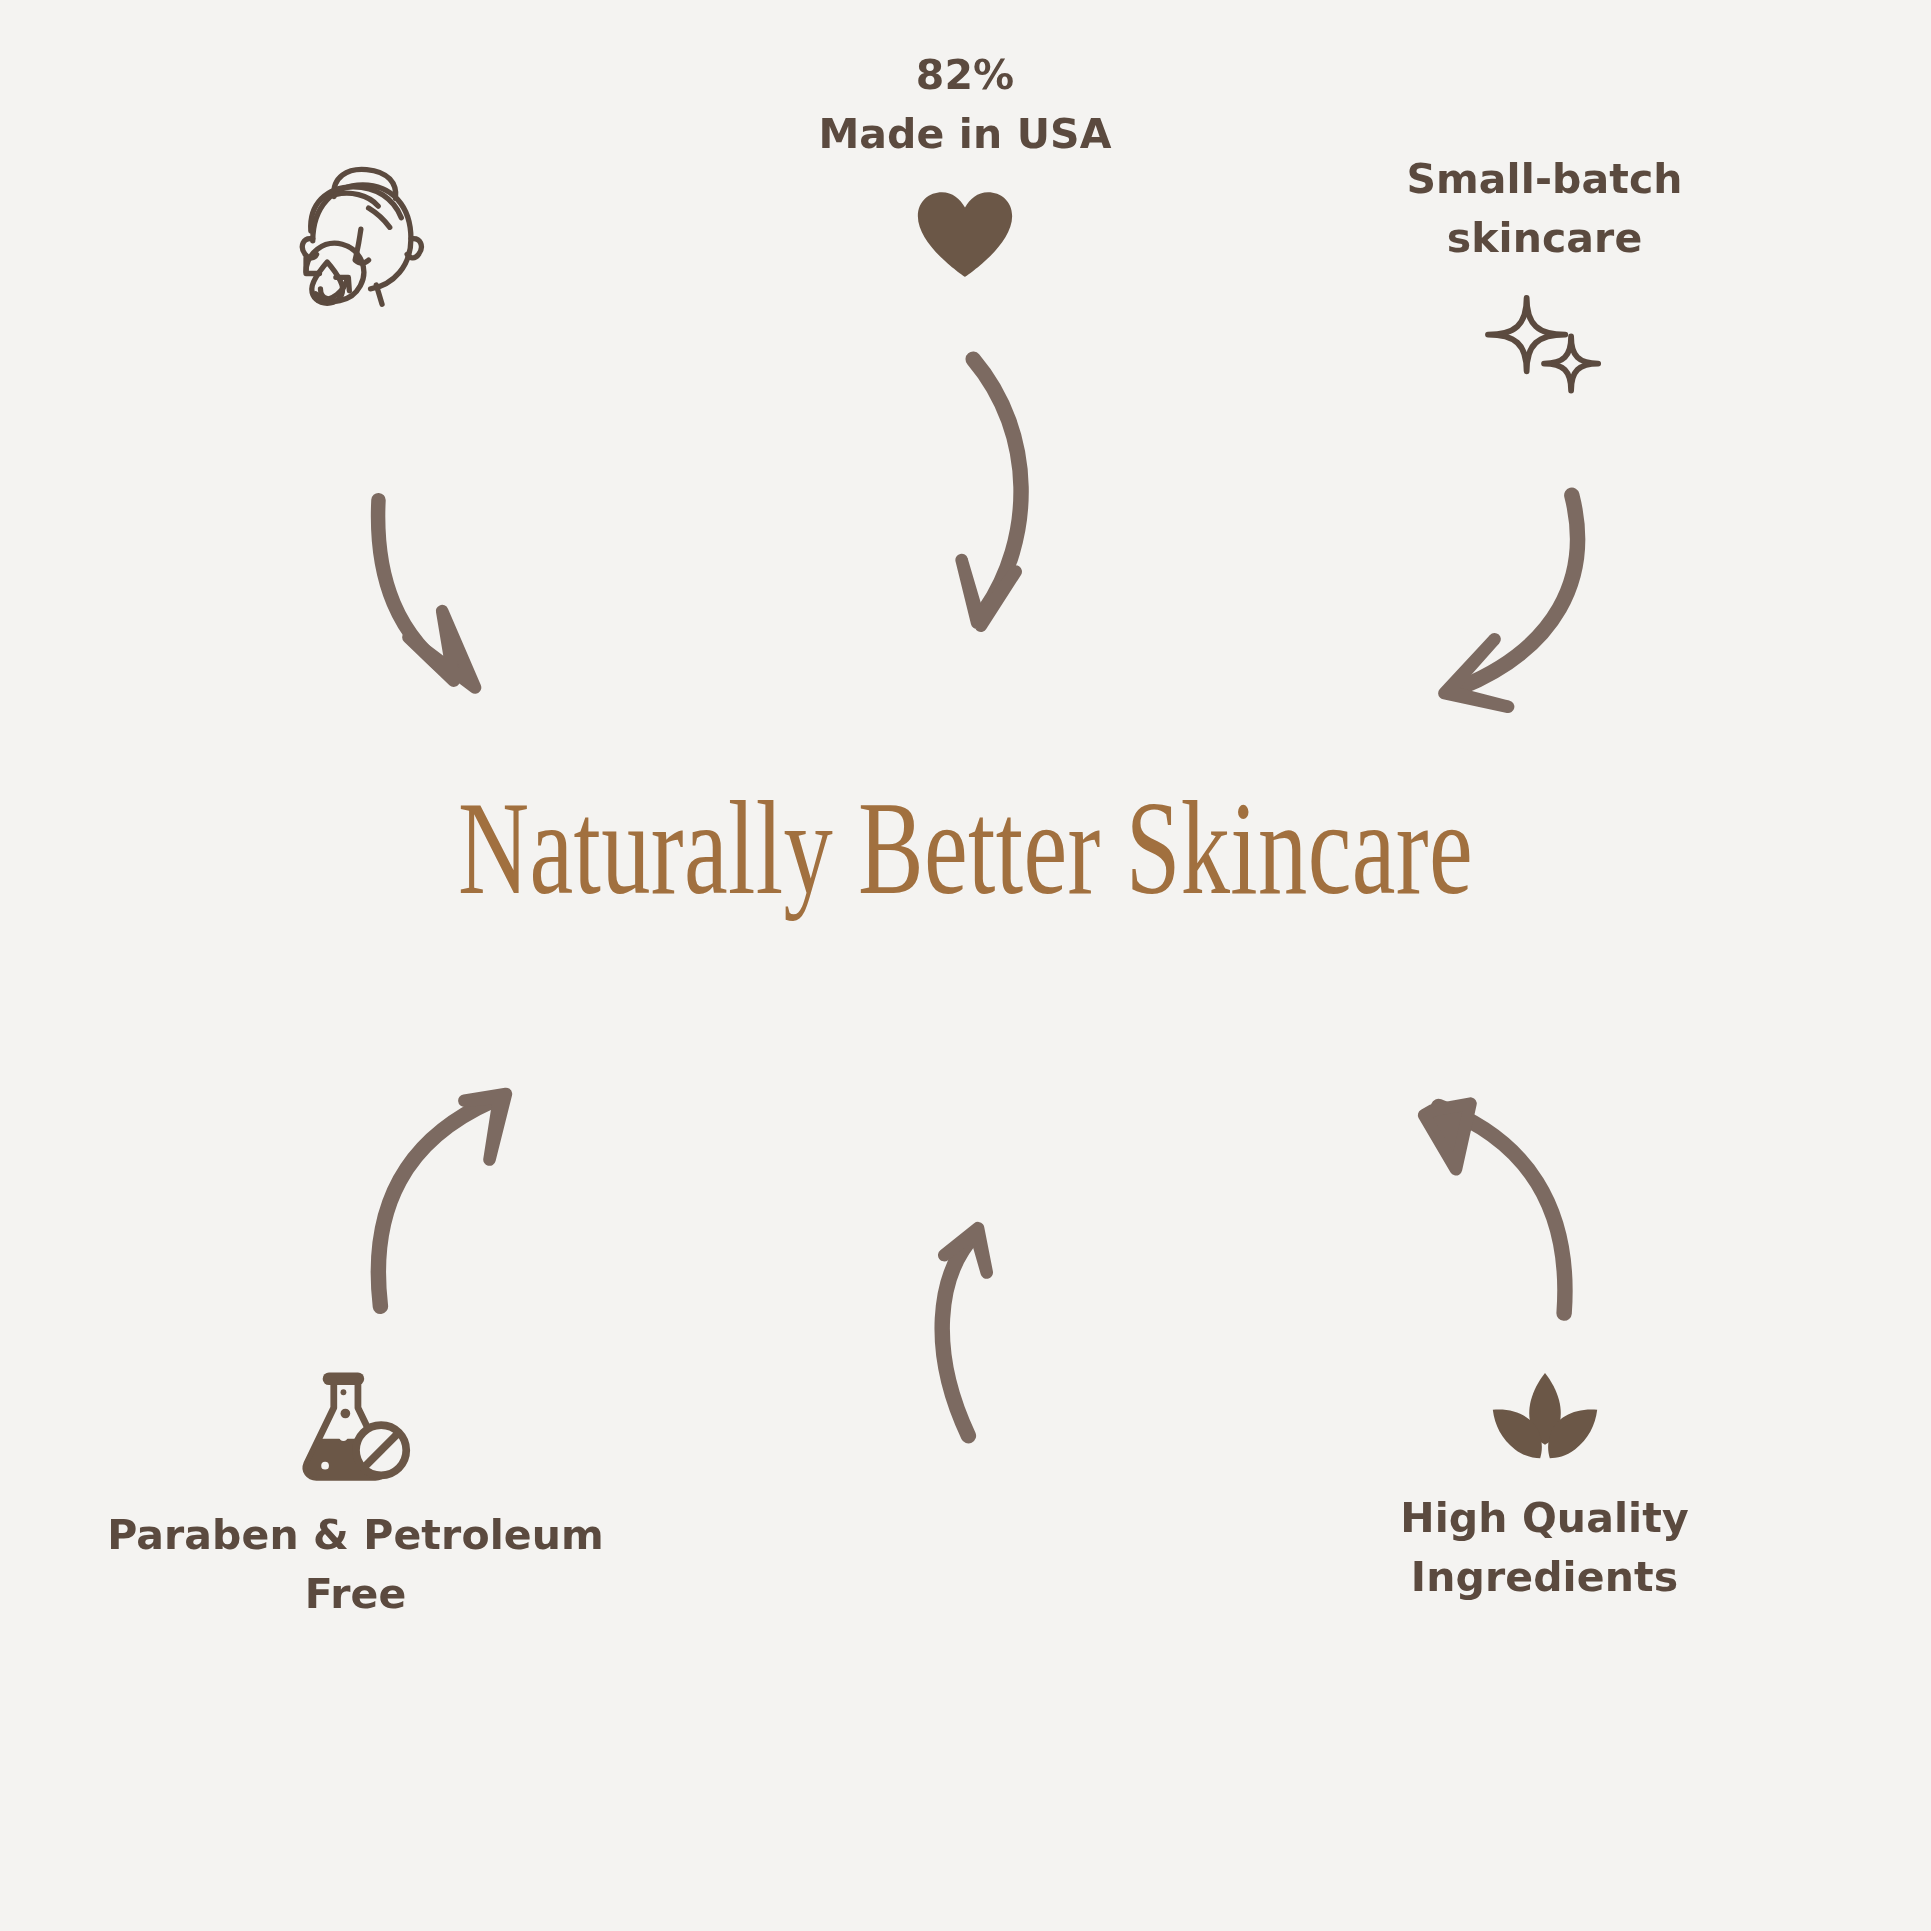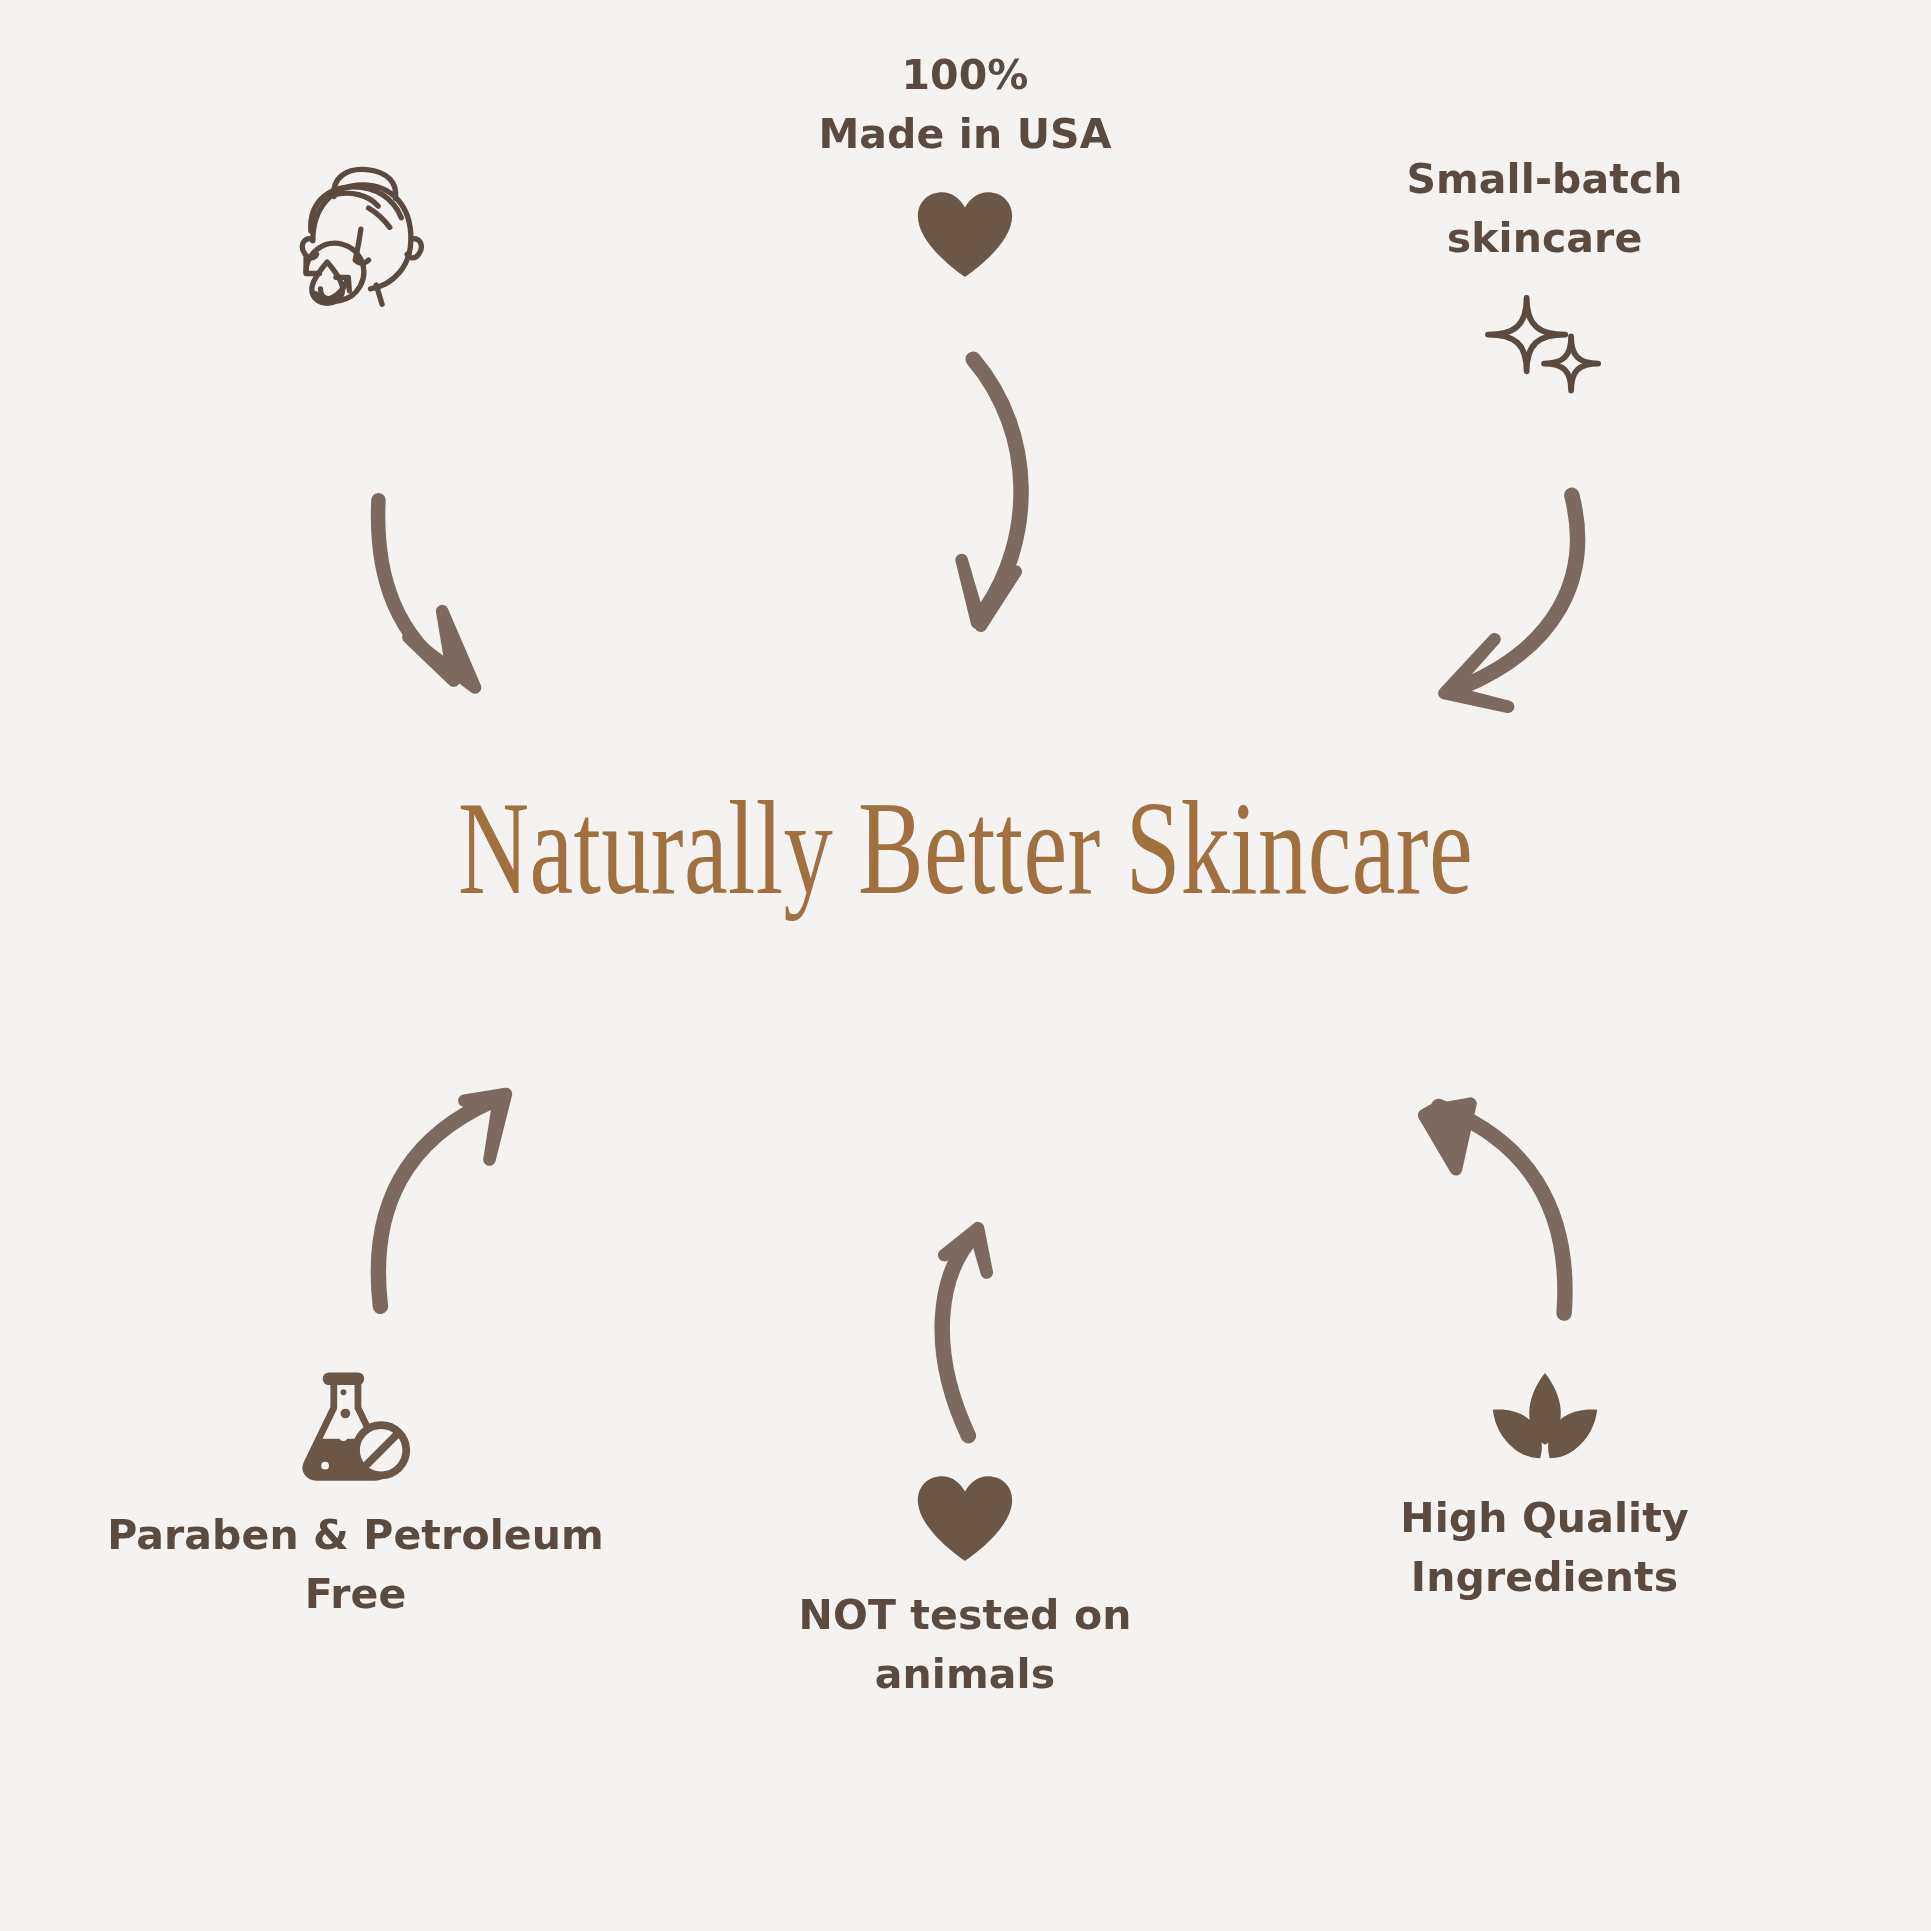--- a/index.html
+++ b/index.html
@@ -136,21 +136,21 @@
         <path d="M74,125 A30,30 0 0,1 44,148"></path>
         <path d="M76,138 L75,124 L62,124"></path>
 
         <path d="M53,108 C53,108 69,126 69,136 C69,145 62,151 53,151 C44,151 37,145 37,136 C37,126 53,108 53,108 Z"></path>
         <path d="M46,136 C46,142 49,145 53,146"></path>
       </g>
     </svg>
   </div>
 
   <div class="feature" id="f-usa">
-    <div class="feature-label">100%
+    <div class="feature-label">82%
 Made in USA</div>
     <svg class="feature-icon icon-gap-top" width="102" height="93" viewBox="0 0 106 96">
       <path d="M53,92 C53,92 4,60 4,29 C4,13 16,4 29,4 C40,4 48,11 53,20 C58,11 66,4 77,4 C90,4 102,13 102,29 C102,60 53,92 53,92 Z" fill="#6b5747"></path>
     </svg>
   </div>
 
   <div class="feature" id="f-small">
     <div class="feature-label">Small-batch
 skincare</div>
     <svg class="feature-icon icon-gap-top" width="126" height="116" viewBox="0 0 130 120">
@@ -179,27 +179,20 @@
       <circle cx="47" cy="68" r="4.5" fill="#f4f3f1"></circle>
       <circle cx="28" cy="98" r="4" fill="#f4f3f1"></circle>
 
       <circle cx="86" cy="82" r="26" fill="#f4f3f1" stroke="#6b5747" stroke-width="8"></circle>
       <line x1="70" y1="98" x2="102" y2="66" stroke="#6b5747" stroke-width="8" stroke-linecap="round"></line>
     </svg>
     <div class="feature-label">Paraben &amp; Petroleum
 Free</div>
   </div>
 
-  <div class="feature" id="f-animals">
-    <svg class="feature-icon icon-gap-bot" width="102" height="93" viewBox="0 0 106 96">
-      <path d="M53,92 C53,92 4,60 4,29 C4,13 16,4 29,4 C40,4 48,11 53,20 C58,11 66,4 77,4 C90,4 102,13 102,29 C102,60 53,92 53,92 Z" fill="#6b5747"></path>
-    </svg>
-    <div class="feature-label">NOT tested on
-animals</div>
-  </div>
 
   <div class="feature" id="f-quality">
     <svg class="feature-icon icon-gap-bot" width="116" height="97" viewBox="0 0 120 100">
       <g fill="#6b5747">
 
         <path d="M60,2 C74,20 80,40 74,58 C70,70 64,74 60,76 C56,74 50,70 46,58 C40,40 46,20 60,2 Z"></path>
 
         <path d="M6,40 C30,38 48,48 54,64 C58,74 57,84 55,90 C48,90 38,88 29,81 C15,70 8,56 6,40 Z"></path>
 
         <path d="M114,40 C90,38 72,48 66,64 C62,74 63,84 65,90 C72,90 82,88 91,81 C105,70 112,56 114,40 Z"></path>

